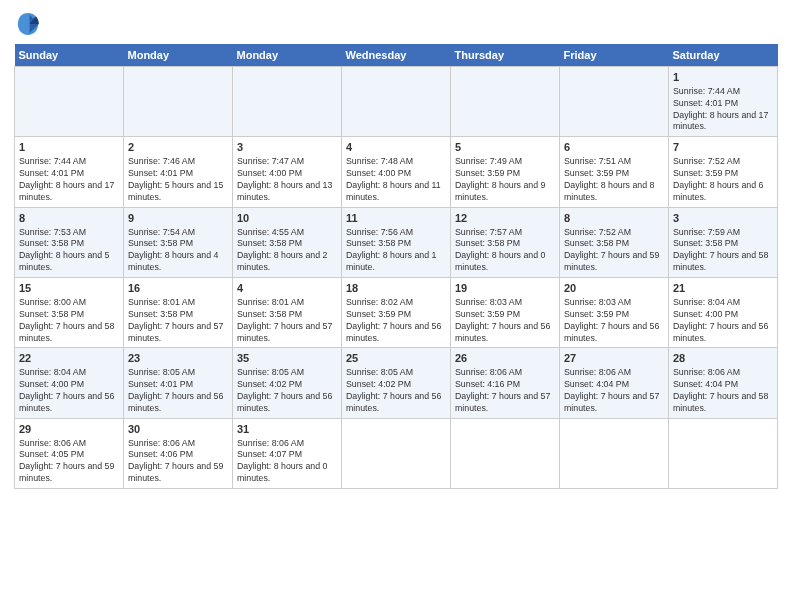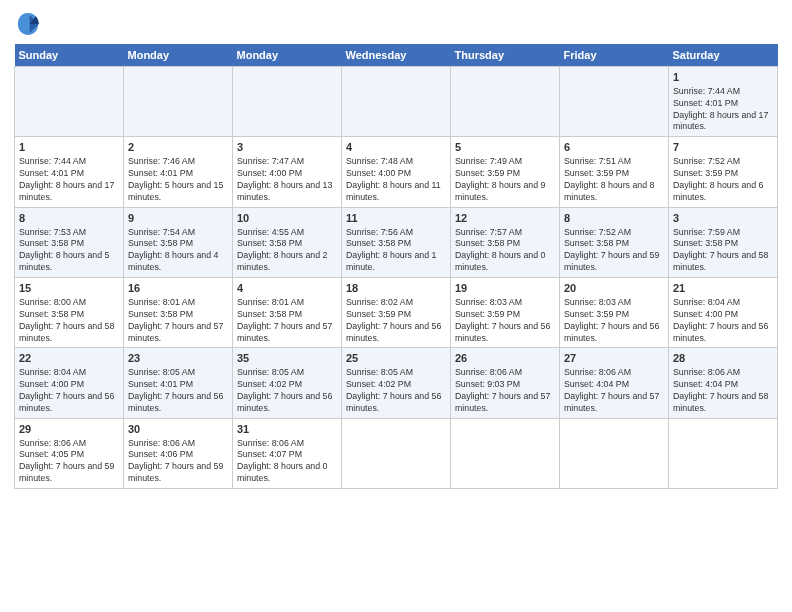--- a/index.html
+++ b/index.html
@@ -158,21 +158,21 @@
           <td><span class="day-num">18</span><span>Sunrise: 8:02 AM</span><br><span>Sunset: 3:59 PM</span><br><span>Daylight: 7 hours and 56 minutes.</span></td>
           <td><span class="day-num">19</span><span>Sunrise: 8:03 AM</span><br><span>Sunset: 3:59 PM</span><br><span>Daylight: 7 hours and 56 minutes.</span></td>
           <td><span class="day-num">20</span><span>Sunrise: 8:03 AM</span><br><span>Sunset: 3:59 PM</span><br><span>Daylight: 7 hours and 56 minutes.</span></td>
           <td><span class="day-num">21</span><span>Sunrise: 8:04 AM</span><br><span>Sunset: 4:00 PM</span><br><span>Daylight: 7 hours and 56 minutes.</span></td>
         </tr>
         <tr>
           <td><span class="day-num">22</span><span>Sunrise: 8:04 AM</span><br><span>Sunset: 4:00 PM</span><br><span>Daylight: 7 hours and 56 minutes.</span></td>
           <td><span class="day-num">23</span><span>Sunrise: 8:05 AM</span><br><span>Sunset: 4:01 PM</span><br><span>Daylight: 7 hours and 56 minutes.</span></td>
           <td><span class="day-num">35</span><span>Sunrise: 8:05 AM</span><br><span>Sunset: 4:02 PM</span><br><span>Daylight: 7 hours and 56 minutes.</span></td>
           <td><span class="day-num">25</span><span>Sunrise: 8:05 AM</span><br><span>Sunset: 4:02 PM</span><br><span>Daylight: 7 hours and 56 minutes.</span></td>
-          <td><span class="day-num">26</span><span>Sunrise: 8:06 AM</span><br><span>Sunset: 9:03 PM</span><br><span>Daylight: 7 hours and 57 minutes.</span></td>
+          <td><span class="day-num">26</span><span>Sunrise: 8:06 AM</span><br><span>Sunset: 4:16 PM</span><br><span>Daylight: 7 hours and 57 minutes.</span></td>
           <td><span class="day-num">27</span><span>Sunrise: 8:06 AM</span><br><span>Sunset: 4:04 PM</span><br><span>Daylight: 7 hours and 57 minutes.</span></td>
           <td><span class="day-num">28</span><span>Sunrise: 8:06 AM</span><br><span>Sunset: 4:04 PM</span><br><span>Daylight: 7 hours and 58 minutes.</span></td>
         </tr>
         <tr>
           <td><span class="day-num">29</span><span>Sunrise: 8:06 AM</span><br><span>Sunset: 4:05 PM</span><br><span>Daylight: 7 hours and 59 minutes.</span></td>
           <td><span class="day-num">30</span><span>Sunrise: 8:06 AM</span><br><span>Sunset: 4:06 PM</span><br><span>Daylight: 7 hours and 59 minutes.</span></td>
           <td><span class="day-num">31</span><span>Sunrise: 8:06 AM</span><br><span>Sunset: 4:07 PM</span><br><span>Daylight: 8 hours and 0 minutes.</span></td>
           <td class="empty-cell"></td>
           <td class="empty-cell"></td>
           <td class="empty-cell"></td>

